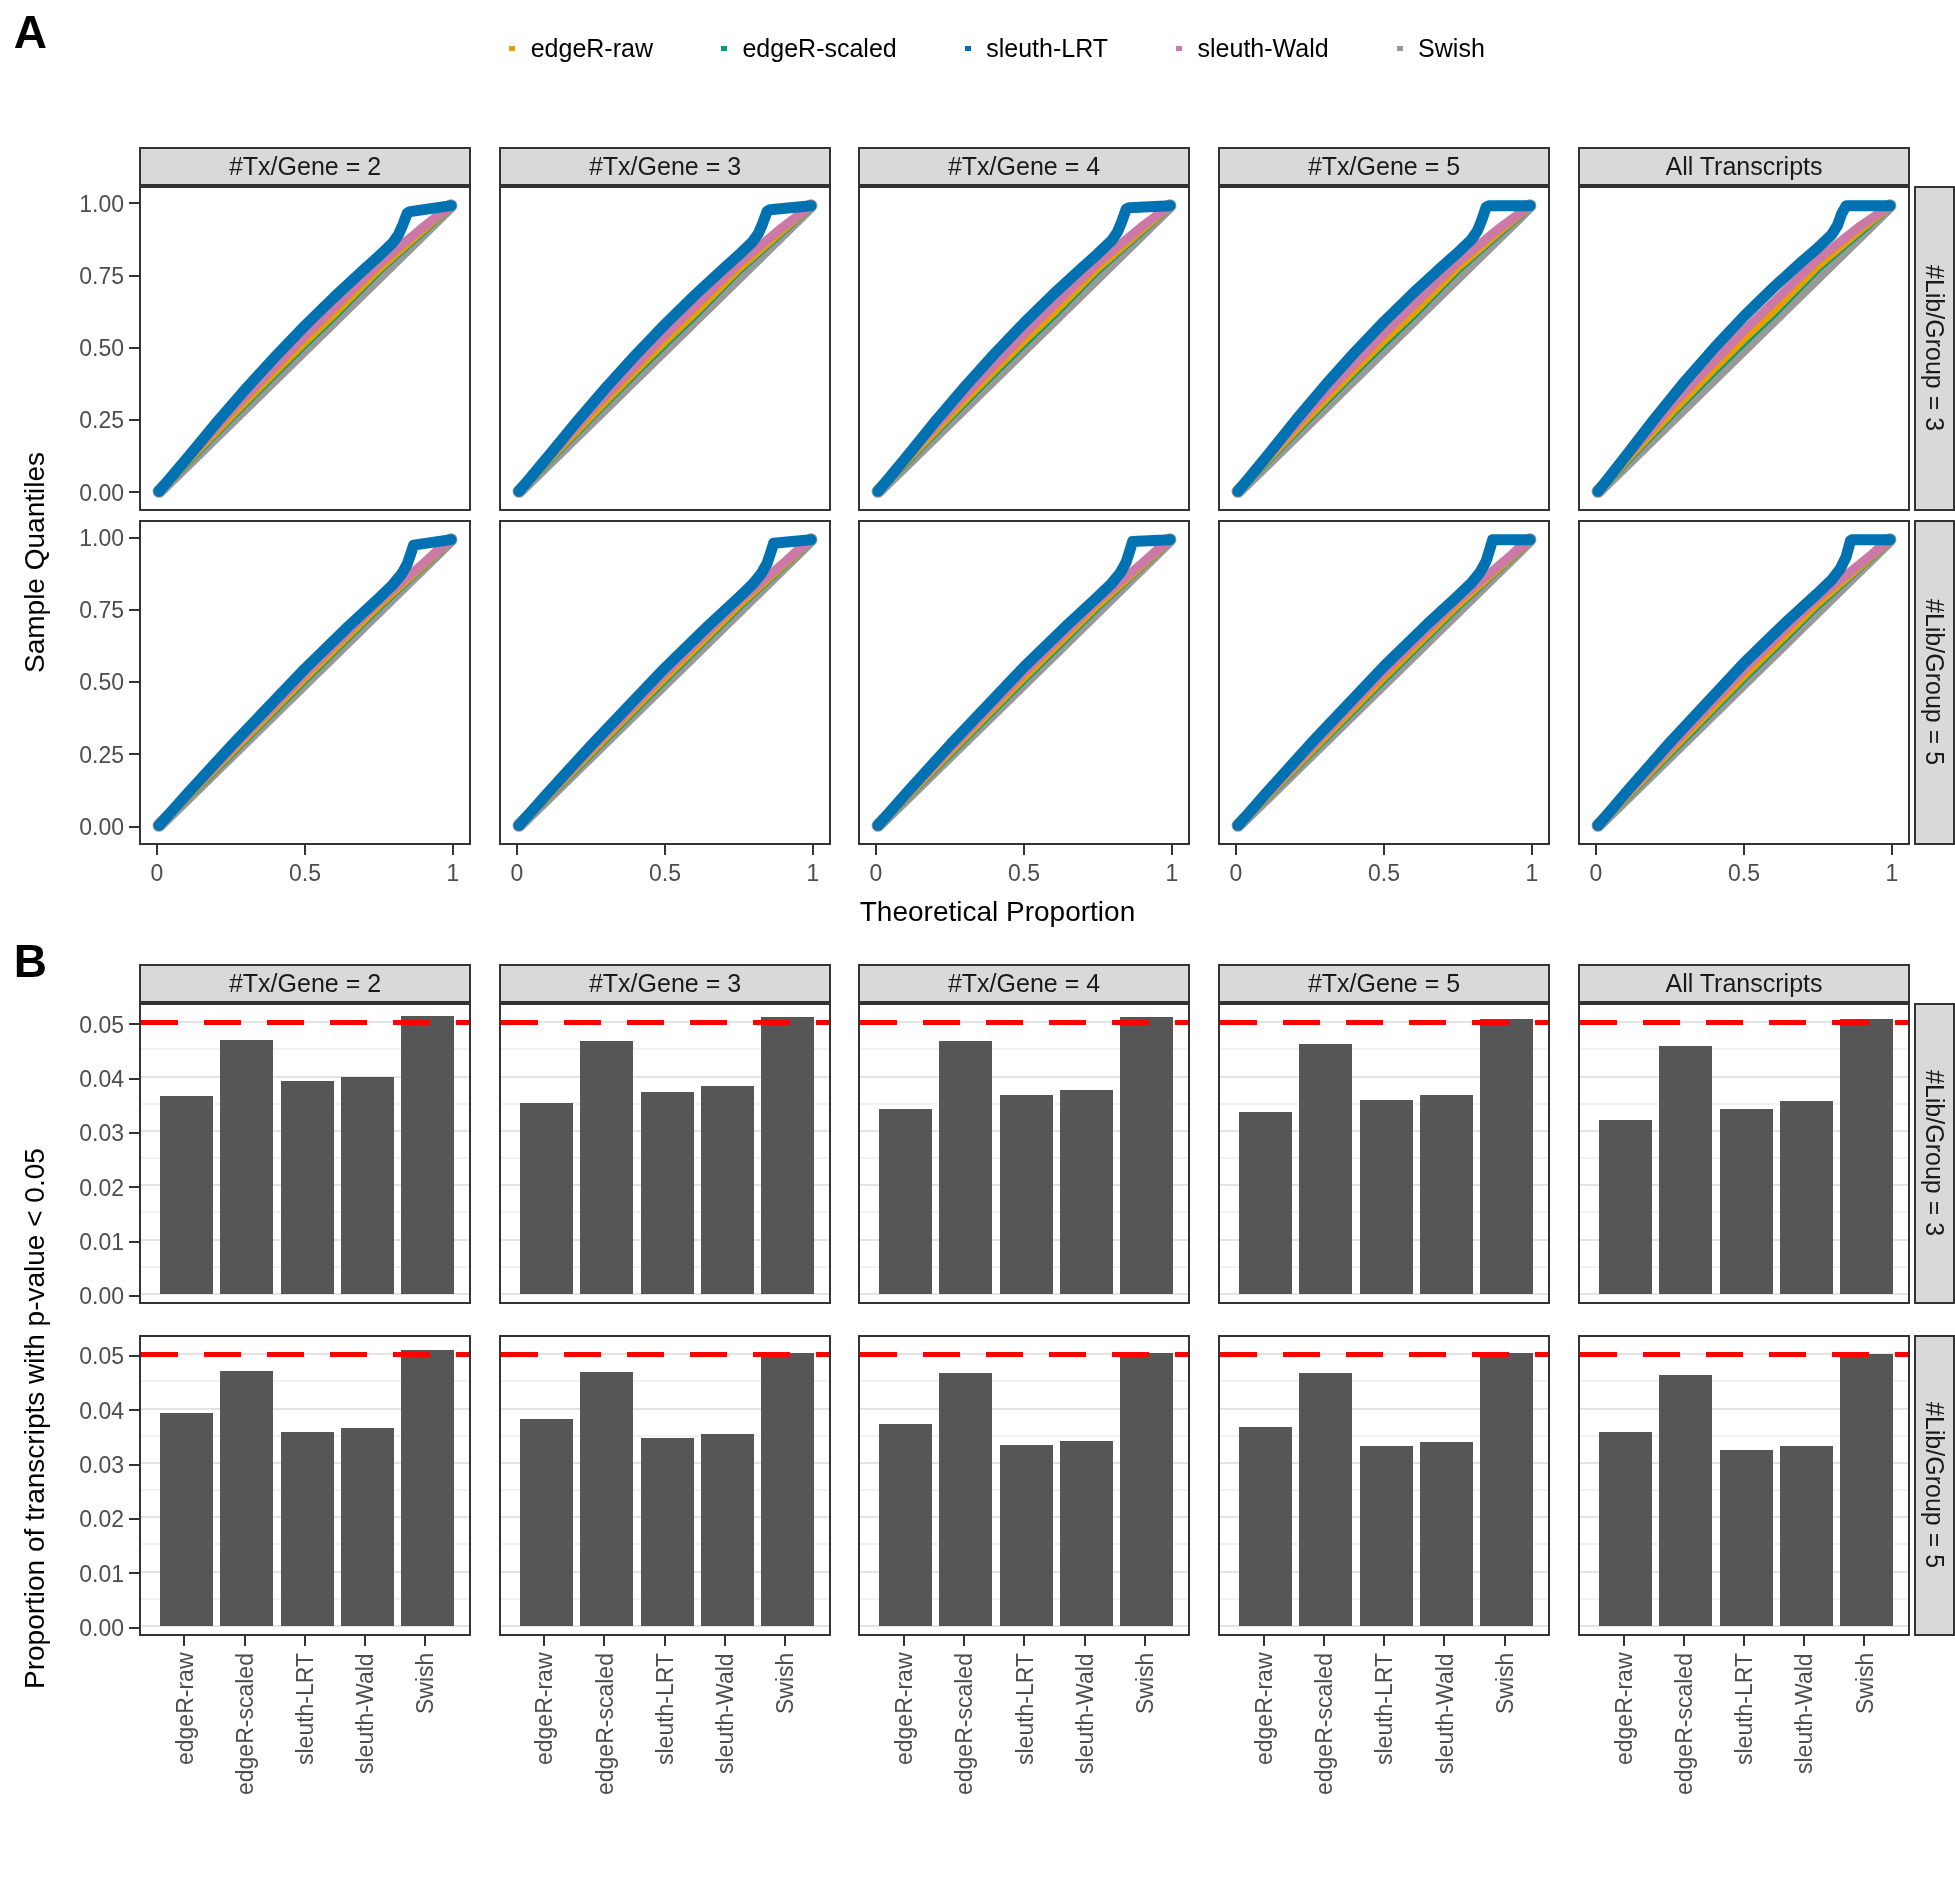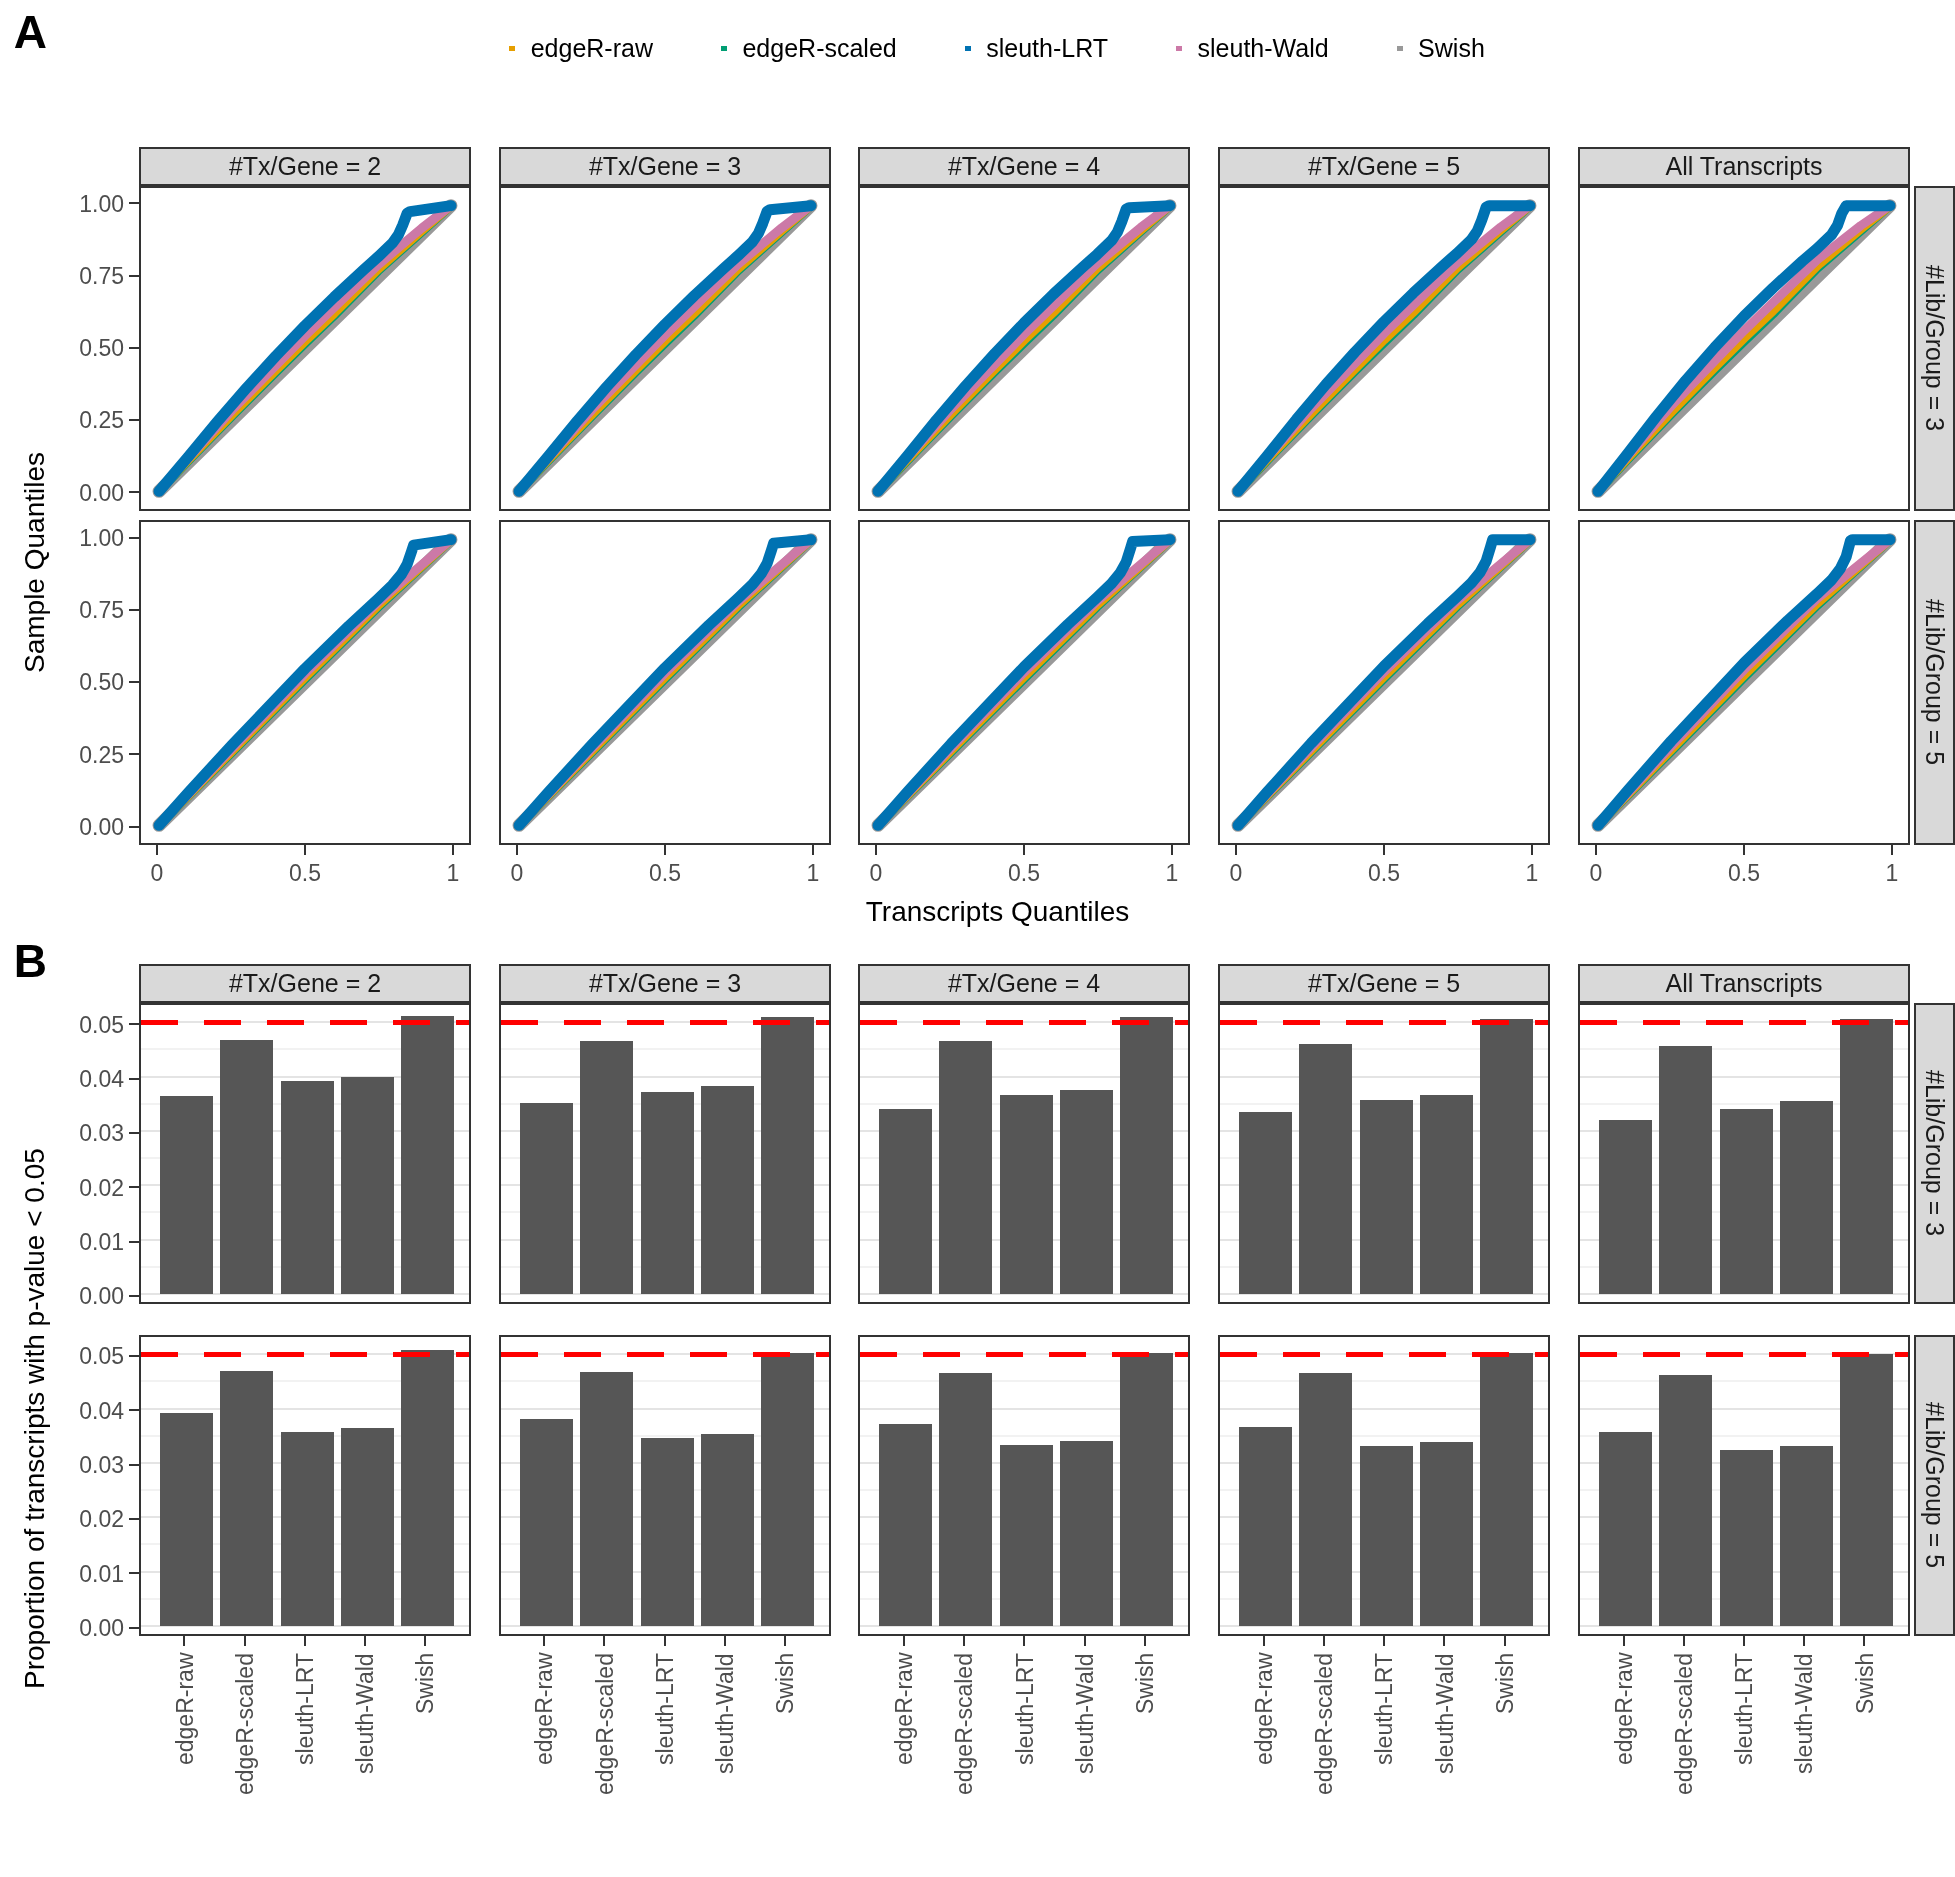--- a/index.html
+++ b/index.html
@@ -51,21 +51,21 @@
         <span class="legend-key" style="background: rgb(204, 121, 167);"></span>
         <span class="legend-text">sleuth-Wald</span>
       </div>
       <div class="legend-entry">
         <span class="legend-key" style="background: rgb(153, 153, 153);"></span>
         <span class="legend-text">Swish</span>
       </div>
     </div>
 
   <div class="abs axis-title v-text" style="left:19px;top:360px;height:313px;">Sample Quantiles</div>
-  <div class="abs axis-title" style="left:845px;top:896px;width:305px;text-align:center;">Transcripts Quantiles</div>
+  <div class="abs axis-title" style="left:845px;top:896px;width:305px;text-align:center;">Theoretical Proportion</div>
 
   <div class="abs panel-label" style="left:13.7px;top:934px;">B</div>
   <div class="abs axis-title v-text" style="left:19px;top:946px;height:743px;">Proportion of transcripts with p-value &lt; 0.05</div>
 
   <div id="built">
       <div class="abs strip" style="left: 139px; top: 147px; width: 332px; height: 39px;">#Tx/Gene = 2</div>
       <div class="abs strip" style="left: 499px; top: 147px; width: 332px; height: 39px;">#Tx/Gene = 3</div>
       <div class="abs strip" style="left: 858px; top: 147px; width: 332px; height: 39px;">#Tx/Gene = 4</div>
       <div class="abs strip" style="left: 1218px; top: 147px; width: 332px; height: 39px;">#Tx/Gene = 5</div>
       <div class="abs strip" style="left: 1578px; top: 147px; width: 332px; height: 39px;">All Transcripts</div>

